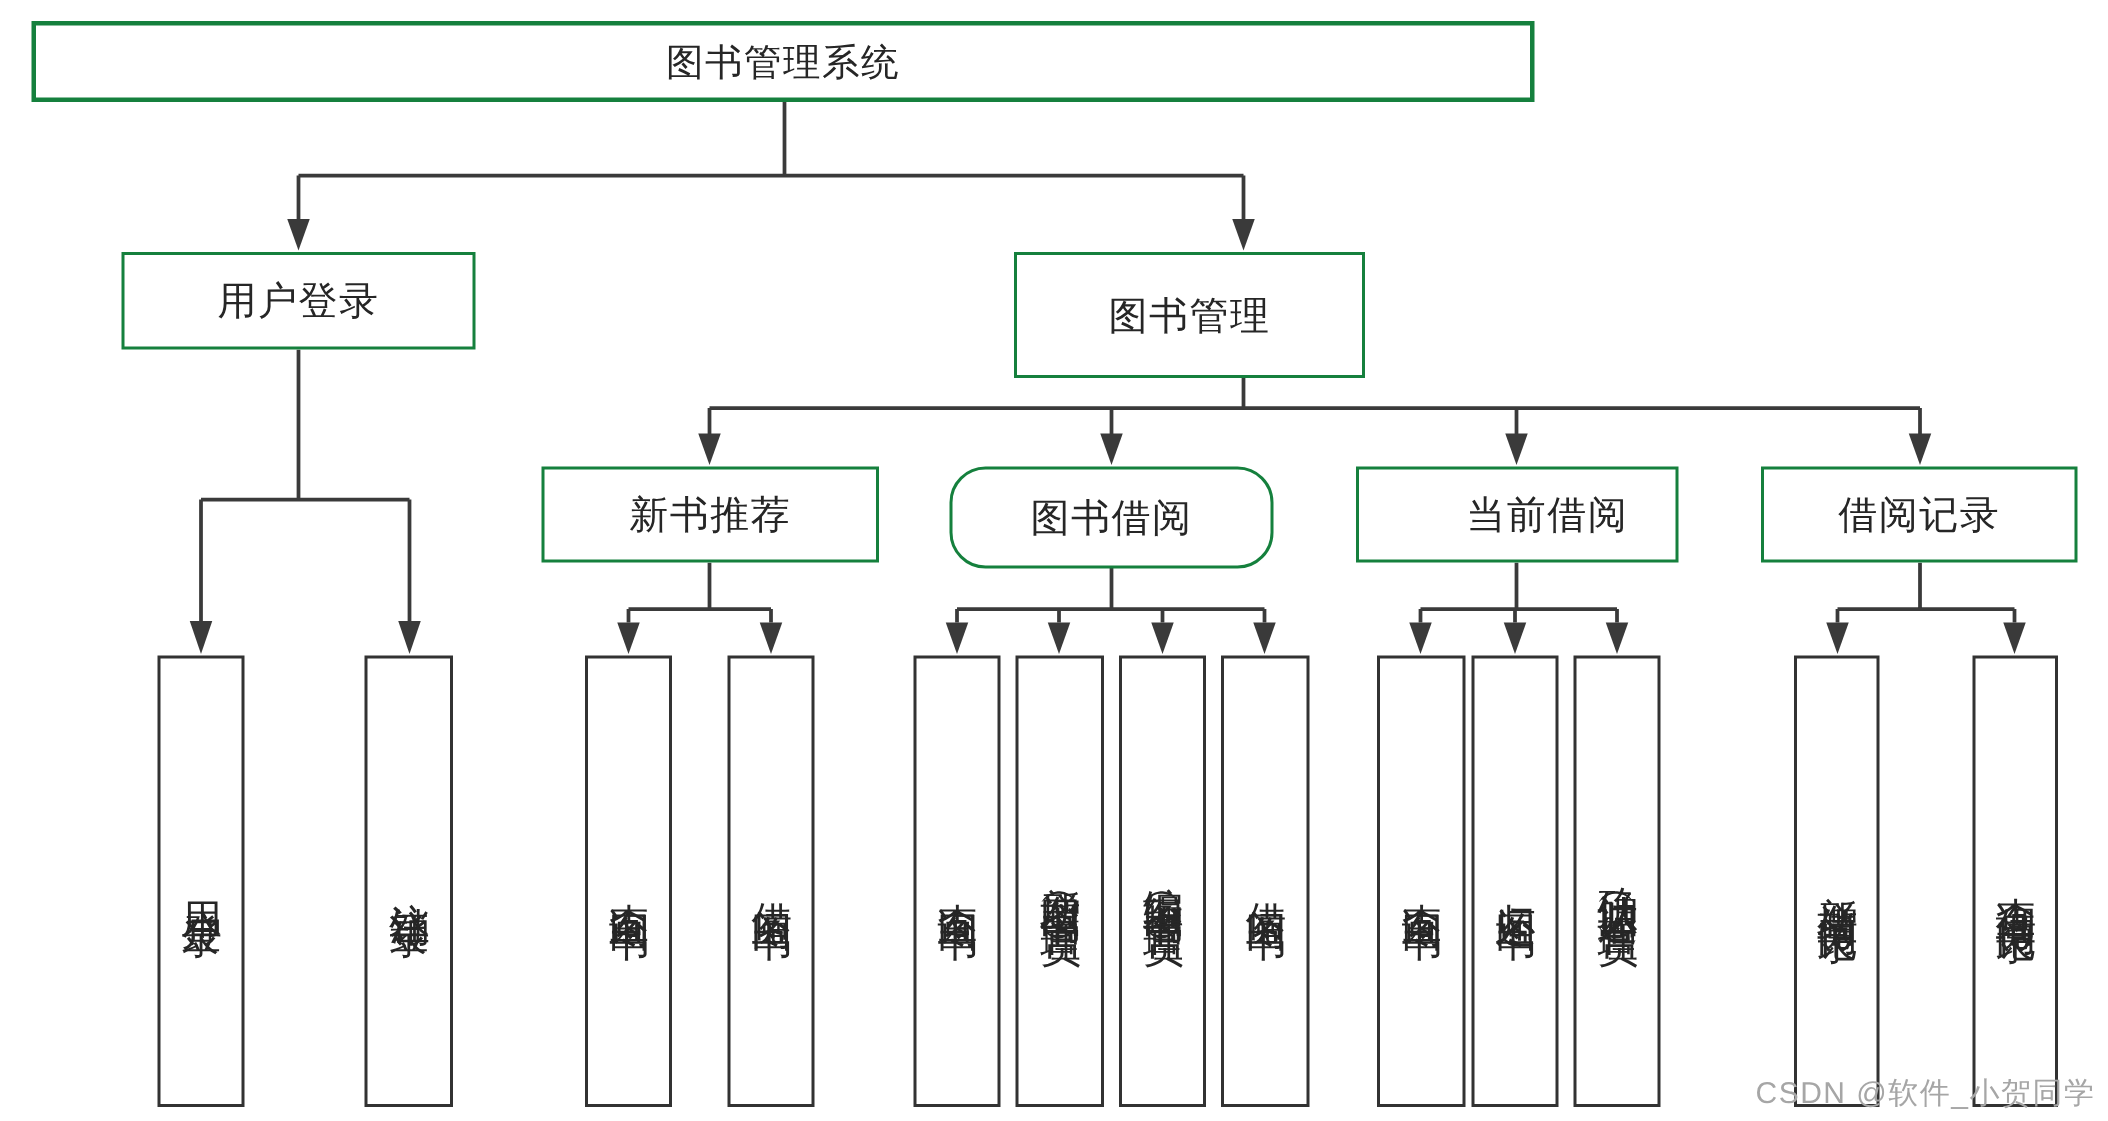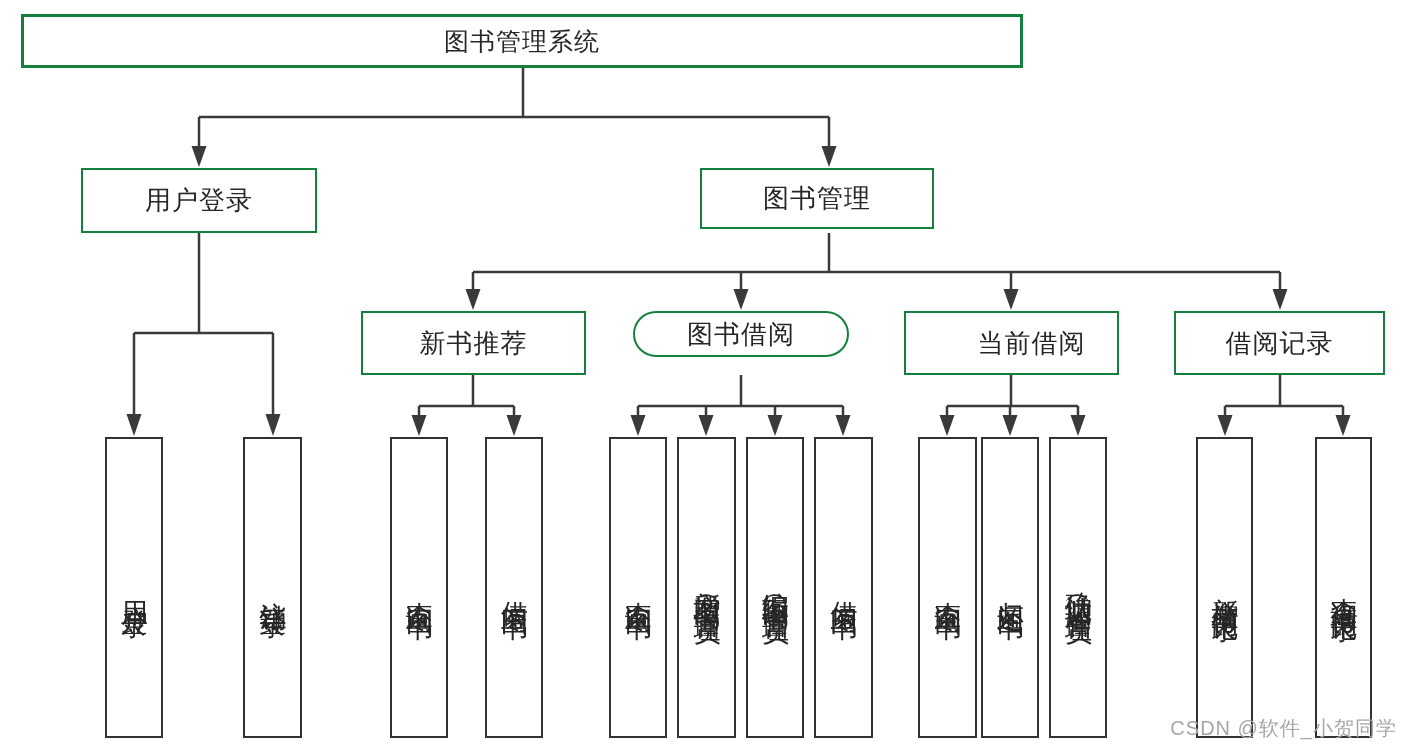--- a/index.html
+++ b/index.html
@@ -100,28 +100,28 @@
     </g>
   </svg>
 
   <div class="box root root-lbl" style="left:21px; top:14px; width:1002px; height:54px;">
     <span class="hlbl">图书管理系统</span>
   </div>
 
   <div class="box lvl" style="left:81px; top:168px; width:236px; height:65px;">
     <span class="hlbl">用户登录</span>
   </div>
-  <div class="box lvl" style="left:700px; top:168px; width:234px; height:61px;">
+  <div class="box lvl" style="left:676px; top:168px; width:234px; height:84px;">
     <span class="hlbl">图书管理</span>
   </div>
 
   <div class="box lvl" style="left:361px; top:311px; width:225px; height:64px;align-items:center;">
     <span class="hlbl">新书推荐</span>
   </div>
-  <div class="box lvl" style="left:633px; top:311px; width:216px; height:46px;border-radius:24px;">
+  <div class="box lvl" style="left:633px; top:311px; width:216px; height:68px;border-radius:24px;">
     <span class="hlbl">图书借阅</span>
   </div>
   <div class="box lvl" style="left:904px; top:311px; width:215px; height:64px;padding-left:40px;">
     <span class="hlbl">当前借阅</span>
   </div>
   <div class="box lvl" style="left:1174px; top:311px; width:211px; height:64px;">
     <span class="hlbl">借阅记录</span>
   </div>
 
   <div class="box leaf" style="left:105px; top:437px; width:58px; height:301px;">

